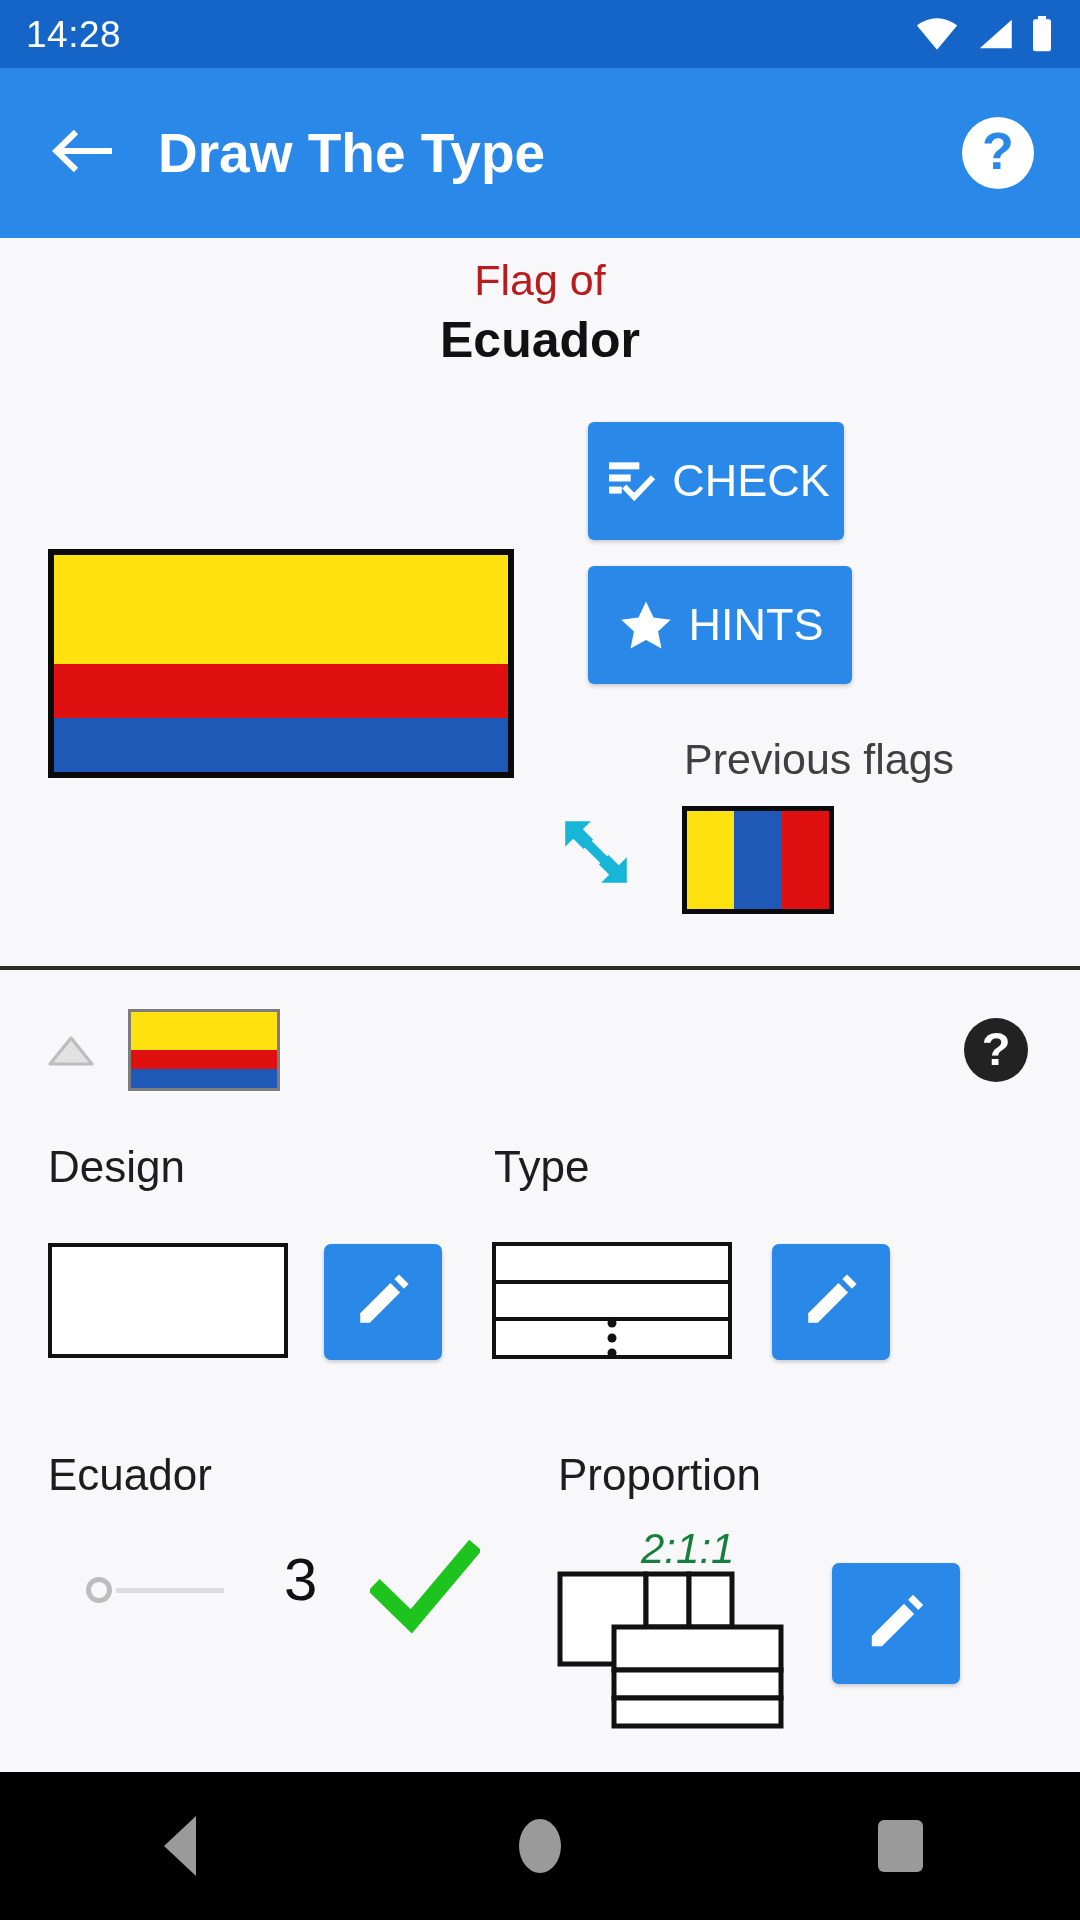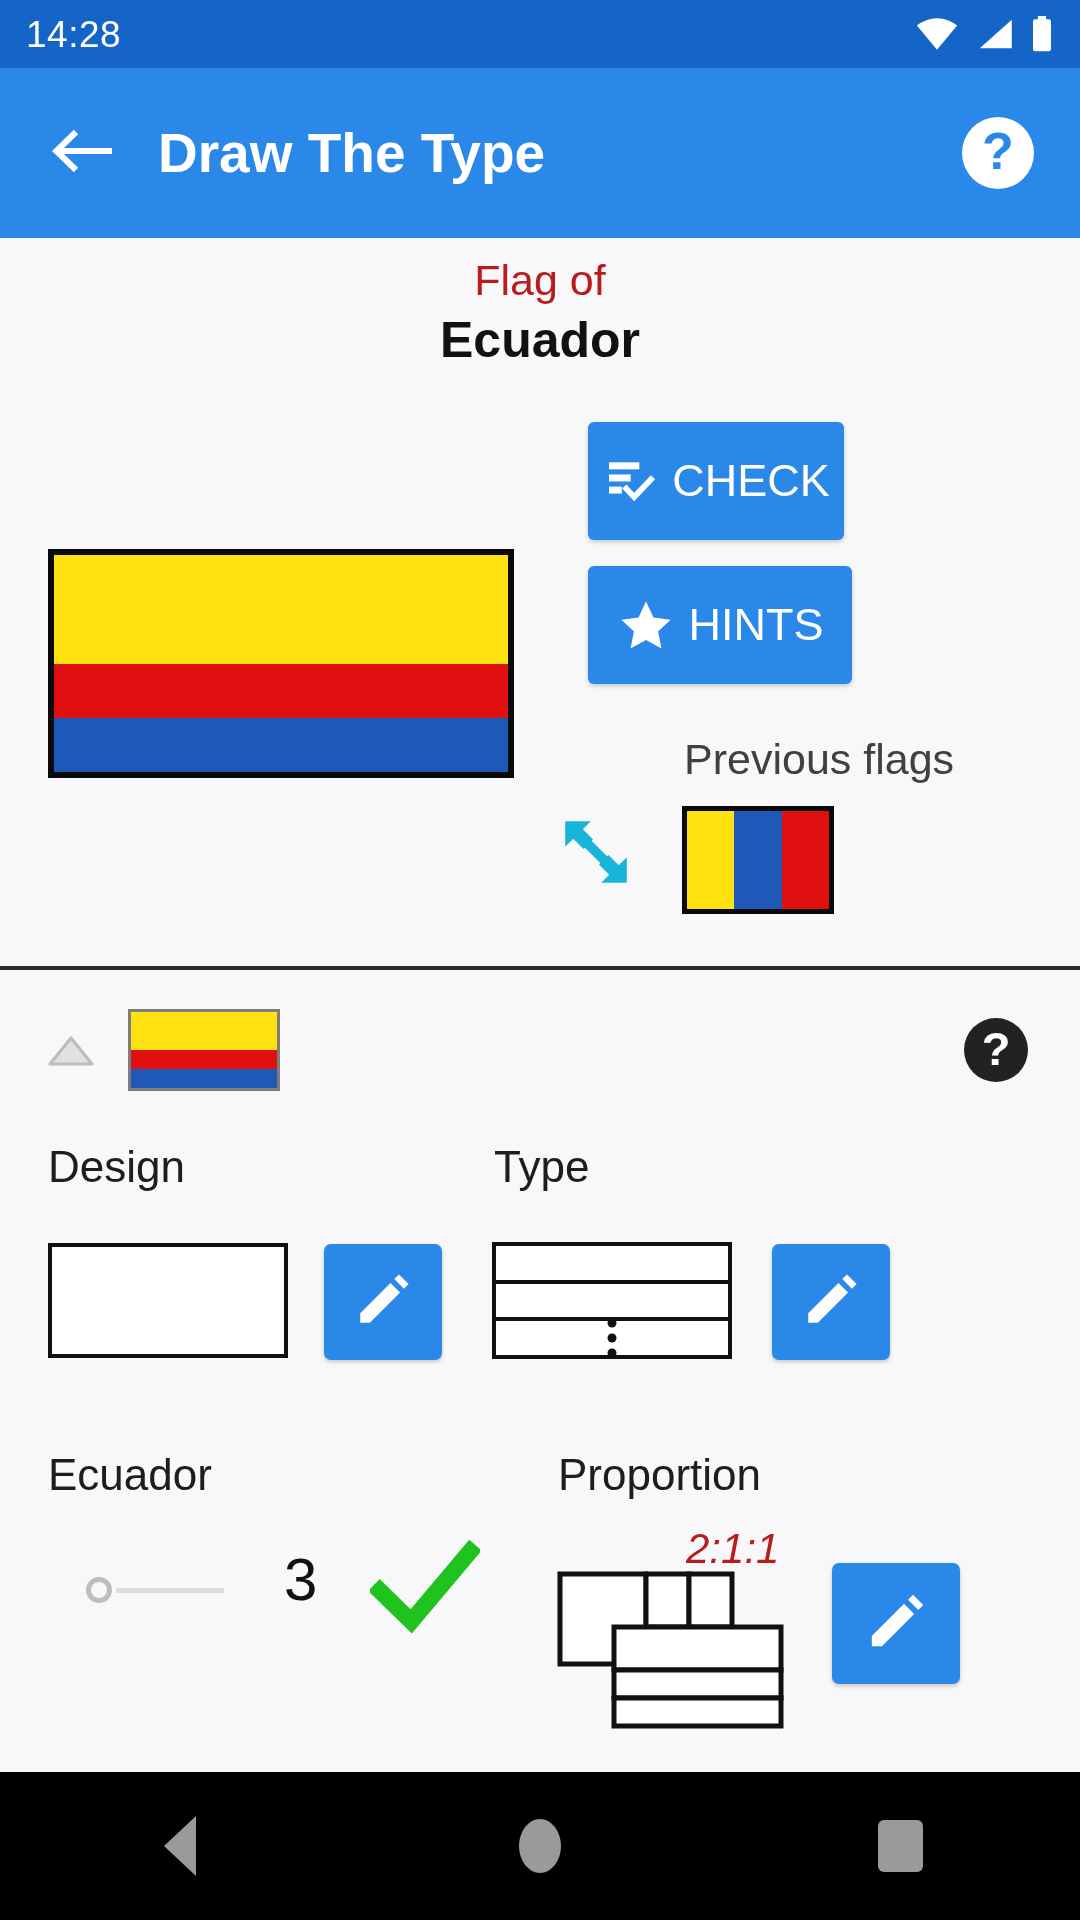--- a/index.html
+++ b/index.html
@@ -346,22 +346,21 @@
     left: 370px; top: 568px;
     width: 110px; height: 96px;
   }
 
   
   .prop-ratio {
     position: absolute;
     left: 641px; top: 555px;
     font-size: 42px;
     font-style: italic;
-    color: #b91c1c;
-    margin-left: 45px;
+    color: #15803d;
   }
   .prop-diagram {
     position: absolute;
     left: 556px; top: 600px;
     width: 250px; height: 170px;
   }
 
   
   .nav-bar {
     position: absolute;

